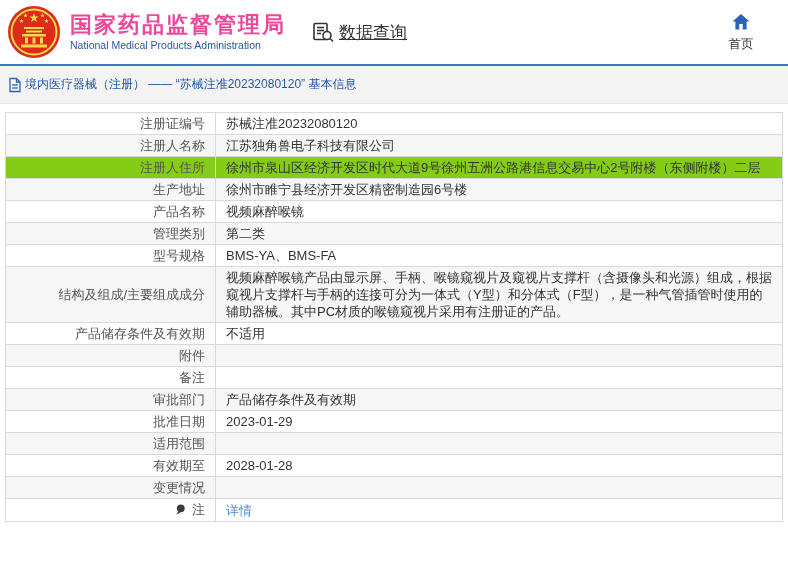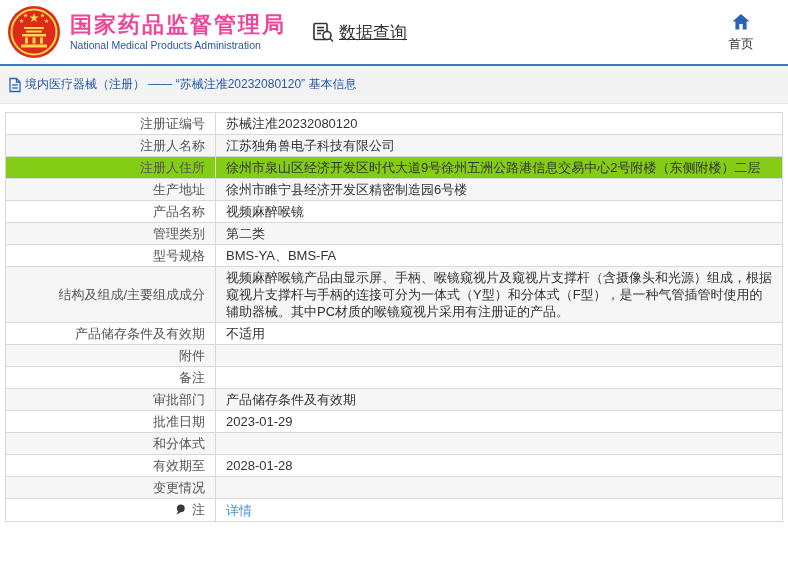--- a/index.html
+++ b/index.html
@@ -236,21 +236,21 @@
         <tr>
     <th>
       
       <span class="label-text">批准日期</span>
     </th>
     <td>2023-01-29</td>
   </tr>
         <tr>
     <th>
       
-      <span class="label-text">和分体式</span>
+      <span class="label-text">适用范围</span>
     </th>
     <td></td>
   </tr>
         <tr>
     <th>
       
       <span class="label-text">有效期至</span>
     </th>
     <td>2028-01-28</td>
   </tr>

